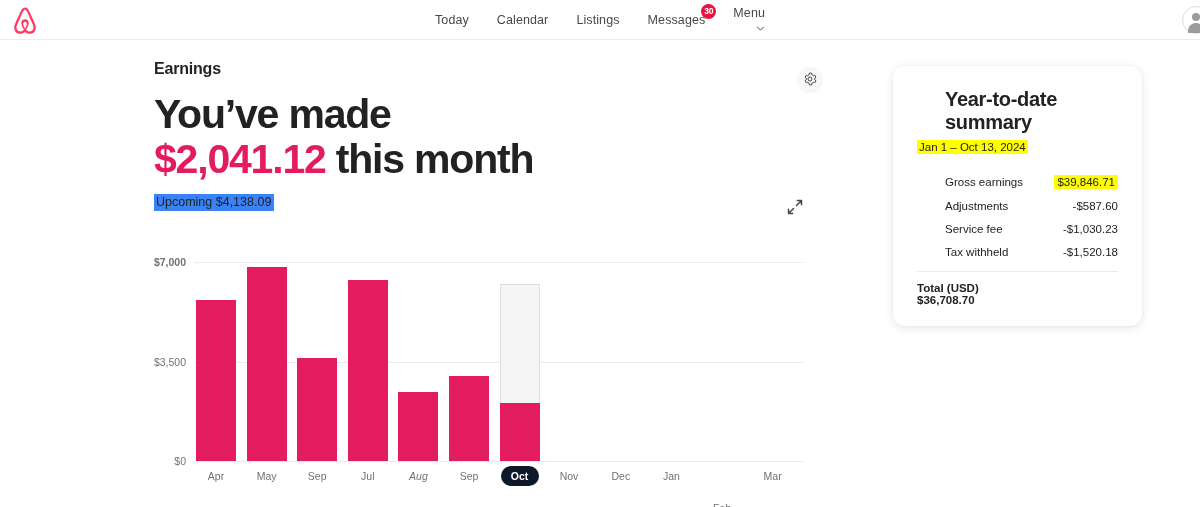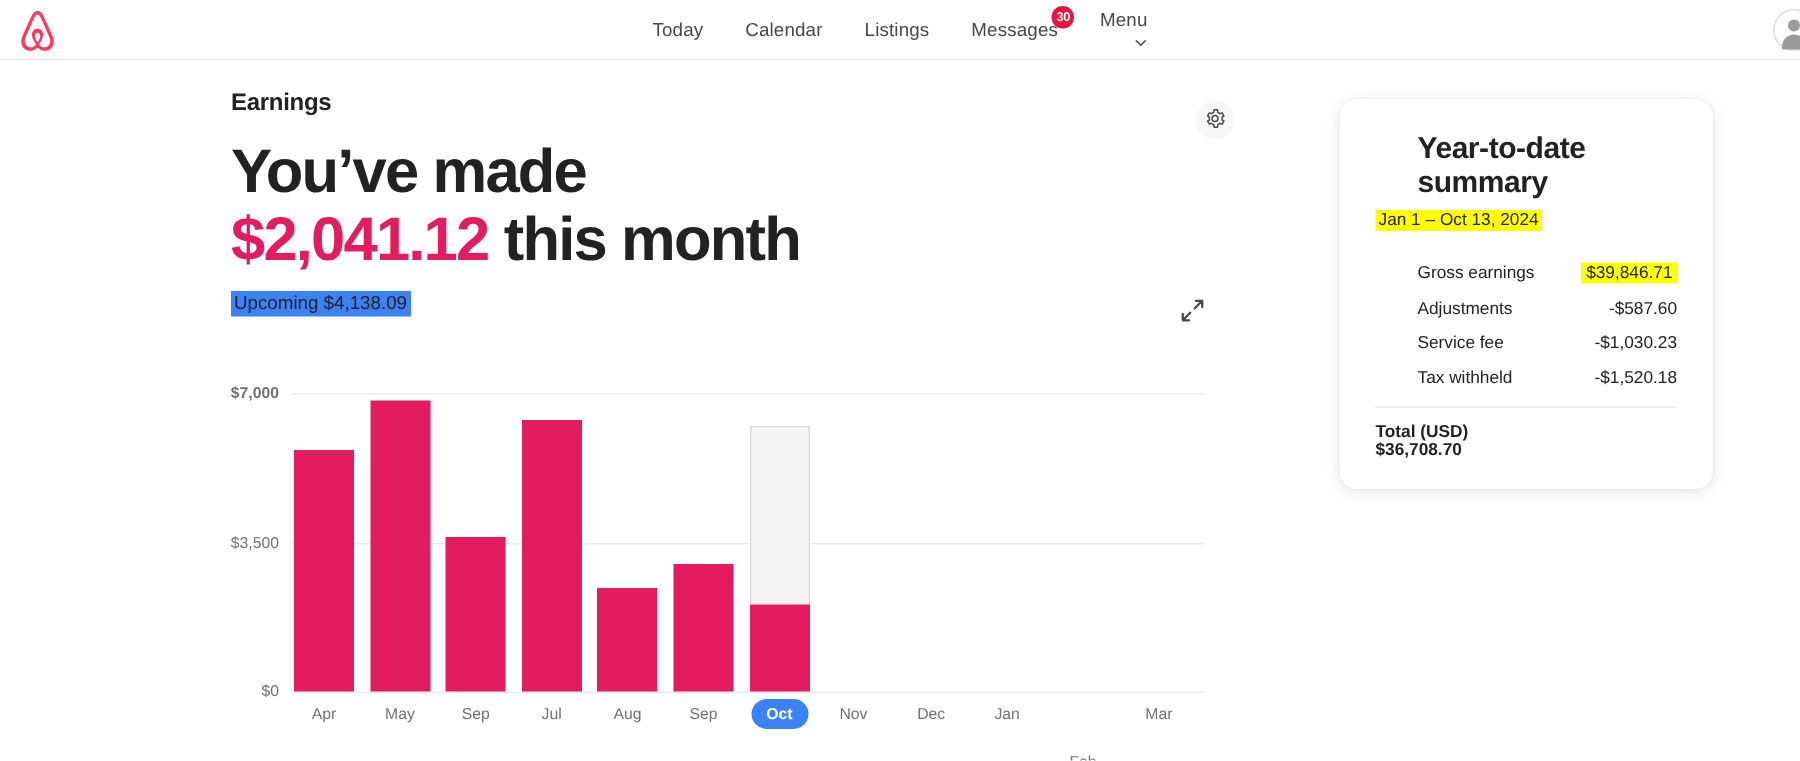--- a/index.html
+++ b/index.html
@@ -92,21 +92,21 @@
   .bar-pending {
     position: absolute; left: 0; width: 100%;
     background: #f5f5f5; border: 1px solid #dddddd; border-bottom: none;
   }
   .x-labels { position: absolute; left: 42px; top: 204px; width: 607px; height: 22px; }
   .x-label {
     position: absolute; top: 0; width: 40px; text-align: center;
     font-size: 10.5px; color: #717171; line-height: 20px;
   }
   .x-label.current {
-    background: #3b82f6; color: #fff; border-radius: 11px;
+    background: #0f172a; color: #fff; border-radius: 11px;
     font-weight: bold; height: 20px; width: 38px; margin-left: 1px;
   }
 
   
   .ytd-card {
     position: absolute; left: 893px; top: 66px; width: 249px; padding: 22px 24px 20px 24px;
     background: #fff; border-radius: 12px;
     box-shadow: 0 2px 10px rgba(0,0,0,.10), 0 0 0 1px rgba(0,0,0,.02);
   }
   .ytd-title { font-size: 20px; font-weight: bold; color: #222; letter-spacing: -.3px; margin-left: 28px; }
@@ -228,21 +228,21 @@
         <div class="bar-slot" style="left: 404.8px; width: 40px; height: 199px;"></div>
         <div class="bar-slot" style="left: 455.4px; width: 40px; height: 199px;"></div>
         <div class="bar-slot" style="left: 506px; width: 40px; height: 199px;"></div>
         <div class="bar-slot" style="left: 556.6px; width: 40px; height: 199px;"></div>
       </div>
     <div class="x-labels" id="xlabels">
         <div class="x-label" style="left: 0px;">Apr</div>
         <div class="x-label" style="left: 50.6px;">May</div>
         <div class="x-label" style="left: 101.2px;">Sep</div>
         <div class="x-label" style="left: 151.8px;">Jul</div>
-        <div class="x-label" style="left: 202.4px;">Aug</div>
+        <div class="x-label" style="left: 202.4px; font-style: italic;">Aug</div>
         <div class="x-label" style="left: 253px;">Sep</div>
         <div class="x-label current" style="left: 303.6px;">Oct</div>
         <div class="x-label" style="left: 353px;">Nov</div>
         <div class="x-label" style="left: 404.8px;">Dec</div>
         <div class="x-label" style="left: 455.4px;">Jan</div>
         <div class="x-label" style="left: 506px; margin-top: 32px;">Feb</div>
         <div class="x-label" style="left: 556.6px;">Mar</div>
       </div>
   </div>
 

